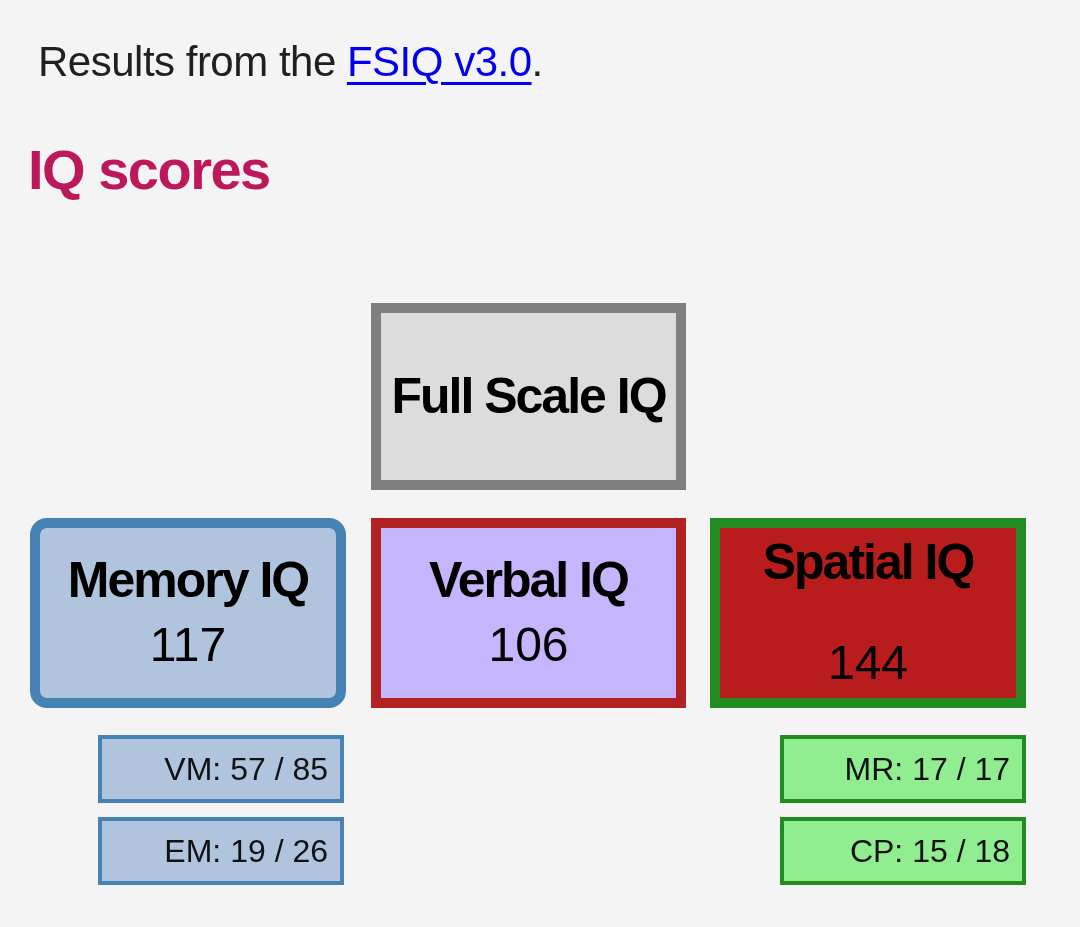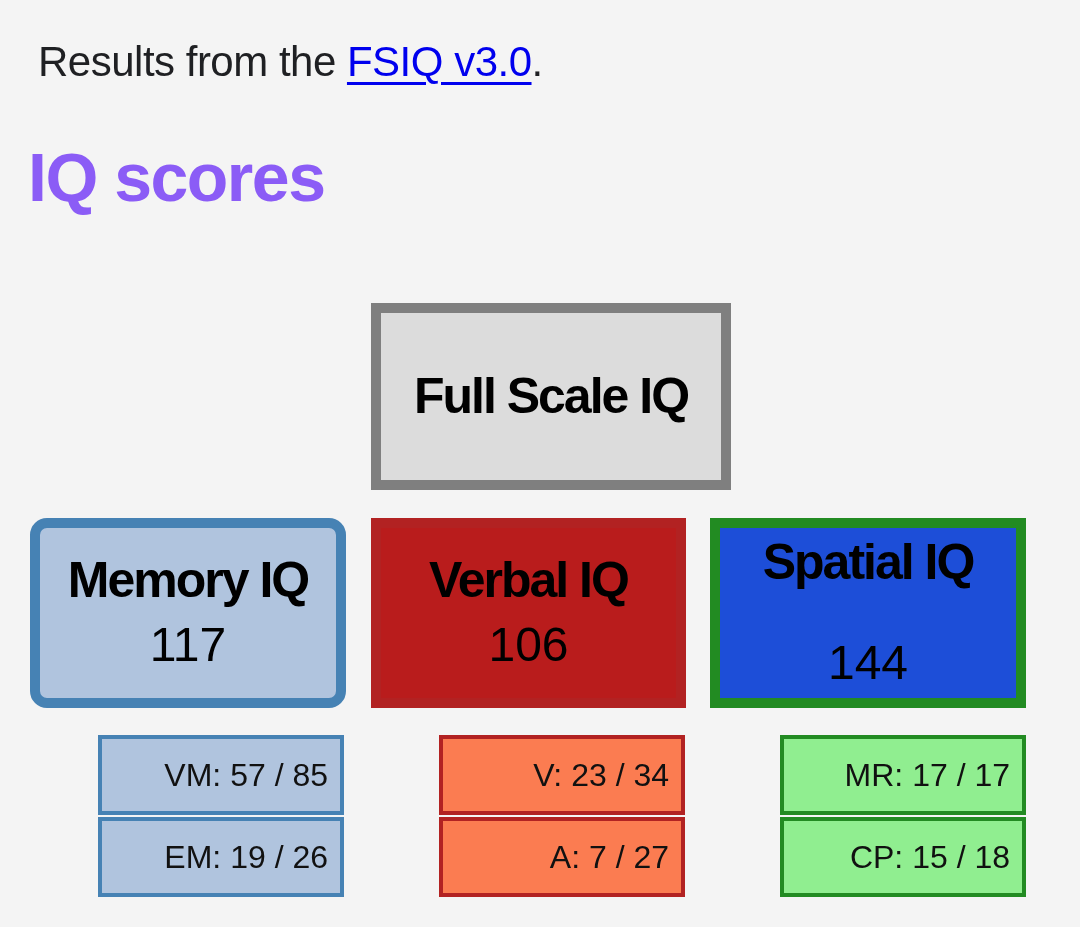--- a/index.html
+++ b/index.html
@@ -16,40 +16,40 @@
     line-height: 1.25;
   }
   .intro a {
     text-decoration: underline;
     text-decoration-thickness: 3px;
     text-underline-offset: 6px;
     cursor: pointer;
   }
   .heading {
     position: absolute; left: 28px; top: 138px; margin: 0;
-    font-size: 68px; font-weight: bold; letter-spacing: -1.5px;
-    color: #8b5cf6; line-height: 1.15;
+    font-size: 56px; font-weight: bold; letter-spacing: -1.5px;
+    color: #be185d; line-height: 1.15;
   }
   .diagram { position: absolute; left: 0; top: 0; width: 1080px; height: 927px; }
   .node {
     position: absolute; box-sizing: border-box;
     border-style: solid; border-width: 10px;
     display: flex; flex-direction: column;
     align-items: center; justify-content: center;
     text-align: center; color: #000;
   }
   .node-label { font-size: 50px; font-weight: bold; letter-spacing: -2px; line-height: 1.15; }
   .node-value { font-size: 48px; line-height: 1.2; margin-top: 6px; }
-  .n-root    { left: 371px; top: 303px; width: 360px; height: 187px; }
+  .n-root    { left: 371px; top: 303px; width: 315px; height: 187px; }
   .n-memory  { left: 30px;  top: 518px; width: 316px; height: 190px; }
   .n-verbal  { left: 371px; top: 518px; width: 315px; height: 190px; }
   .n-spatial { left: 710px; top: 518px; width: 316px; height: 190px; }
   .sub {
     position: absolute; box-sizing: border-box;
-    width: 246px; height: 80px;
+    width: 246px; height: 68px;
     border-style: solid; border-width: 4px;
     display: flex; align-items: center; justify-content: flex-end;
     padding-right: 12px;
     font-size: 32px; color: #111;
   }
   .s-0-0 { left: 98px;  top: 735px; }
   .s-0-1 { left: 98px;  top: 817px; }
   .s-1-0 { left: 439px; top: 735px; }
   .s-1-1 { left: 439px; top: 817px; }
   .s-2-0 { left: 780px; top: 735px; }
@@ -66,43 +66,37 @@
 
   <div class="node n-root" style="background-color: rgb(220, 220, 220); border-color: rgb(127, 127, 127);">
     <div class="node-label">Full Scale IQ</div>
   </div>
 
   <div class="node n-memory" style="background-color: rgb(176, 196, 222); border-color: rgb(70, 130, 180); border-radius: 17px;">
     <div class="node-label">Memory IQ</div>
     <div class="node-value">117</div>
   </div>
 
-  <div class="node n-verbal" style="background-color: #b91c1c; border-color: rgb(178, 34, 34);">
+  <div class="node n-verbal" style="background-color: #c4b5fd; border-color: rgb(178, 34, 34);">
     <div class="node-label">Verbal IQ</div>
     <div class="node-value">106</div>
   </div>
 
-  <div class="node n-spatial" style="background-color: #1d4ed8; border-color: rgb(34, 139, 34); gap: 36px;">
+  <div class="node n-spatial" style="background-color: #b91c1c; border-color: rgb(34, 139, 34); gap: 36px;">
     <div class="node-label">Spatial IQ</div>
     <div class="node-value">144</div>
   </div>
 
   <div class="sub s-0-0" style="background-color: rgb(176, 196, 222); border-color: rgb(70, 130, 180);">
     <span>VM: 57 / 85</span>
   </div>
   <div class="sub s-0-1" style="background-color: rgb(176, 196, 222); border-color: rgb(70, 130, 180);">
     <span>EM: 19 / 26</span>
   </div>
 
-  <div class="sub s-1-0" style="background-color: rgb(251, 124, 81); border-color: rgb(178, 34, 34);">
-    <span>V: 23 / 34</span>
-  </div>
-  <div class="sub s-1-1" style="background-color: rgb(251, 124, 81); border-color: rgb(178, 34, 34);">
-    <span>A: 7 / 27</span>
-  </div>
 
   <div class="sub s-2-0" style="background-color: rgb(144, 238, 144); border-color: rgb(34, 139, 34);">
     <span>MR: 17 / 17</span>
   </div>
   <div class="sub s-2-1" style="background-color: rgb(144, 238, 144); border-color: rgb(34, 139, 34);">
     <span>CP: 15 / 18</span>
   </div>
 
 </div>
 

